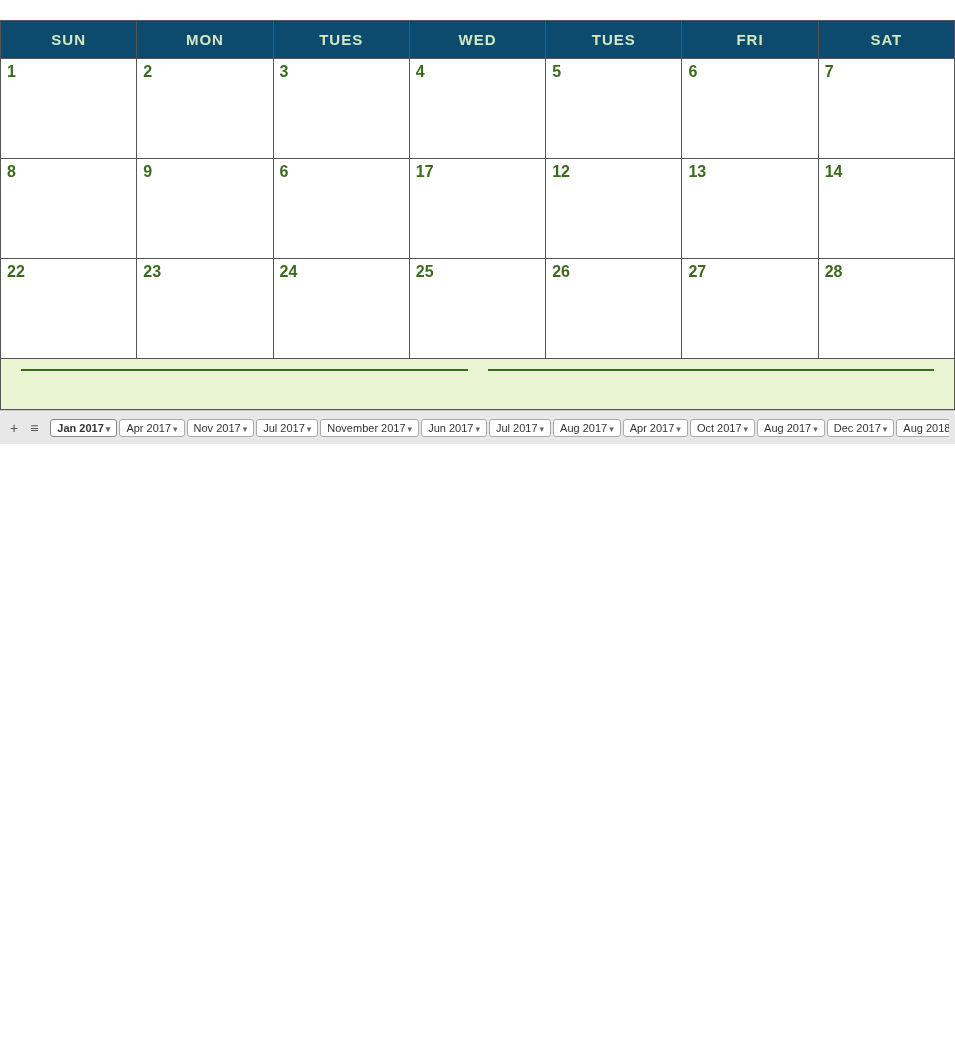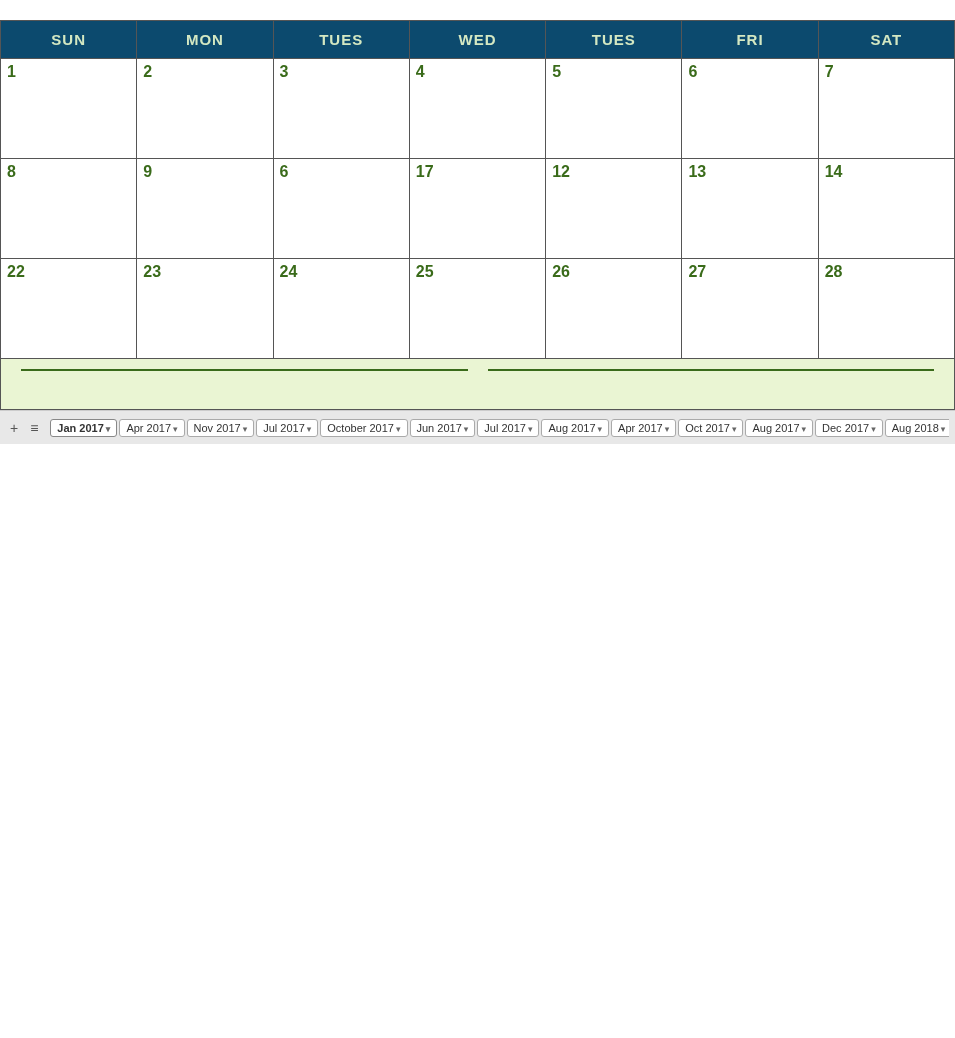--- a/index.html
+++ b/index.html
@@ -222,21 +222,21 @@
         </div>
         <div class="tab-item">
           <span>Nov 2017</span>
           <span class="tab-arrow">▾</span>
         </div>
         <div class="tab-item">
           <span>Jul 2017</span>
           <span class="tab-arrow">▾</span>
         </div>
         <div class="tab-item">
-          <span>October 2017</span>
+          <span>November 2017</span>
           <span class="tab-arrow">▾</span>
         </div>
         <div class="tab-item">
           <span>Jun 2017</span>
           <span class="tab-arrow">▾</span>
         </div>
         <div class="tab-item">
           <span>Jul 2017</span>
           <span class="tab-arrow">▾</span>
         </div>

